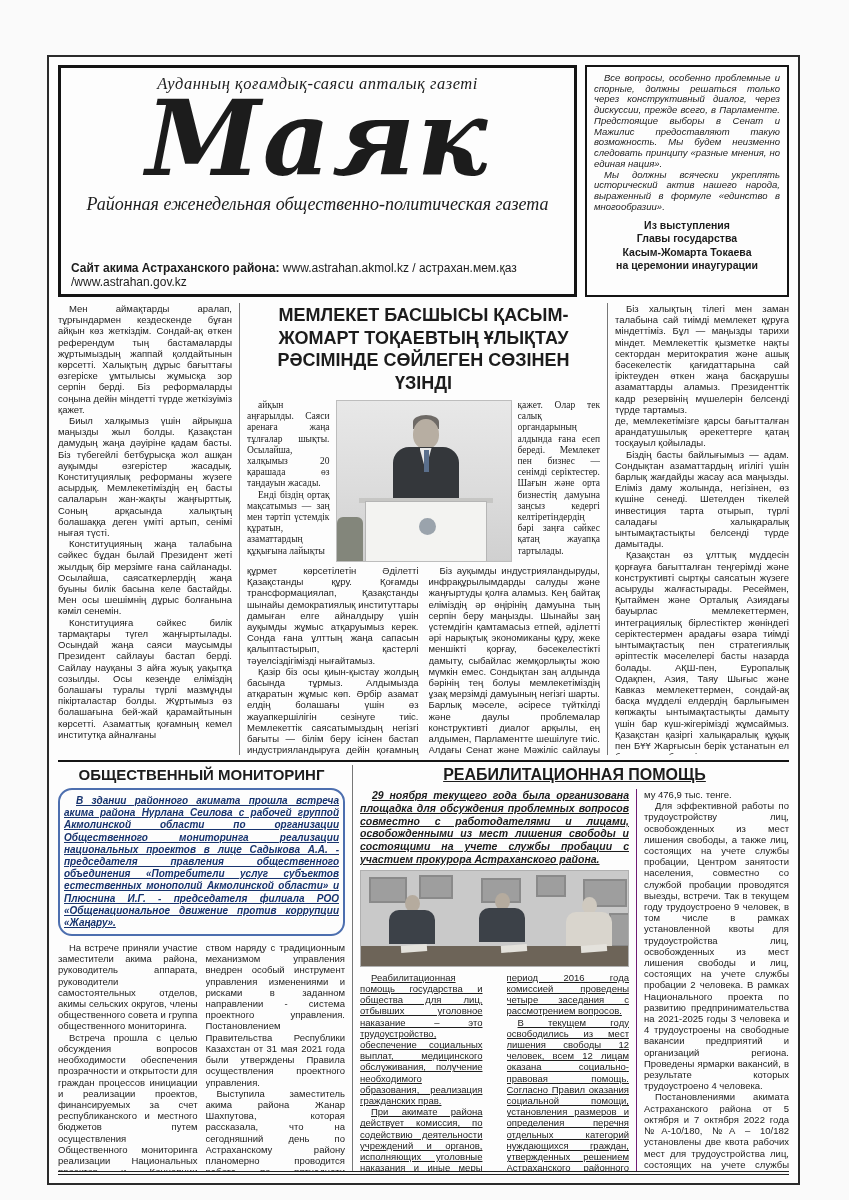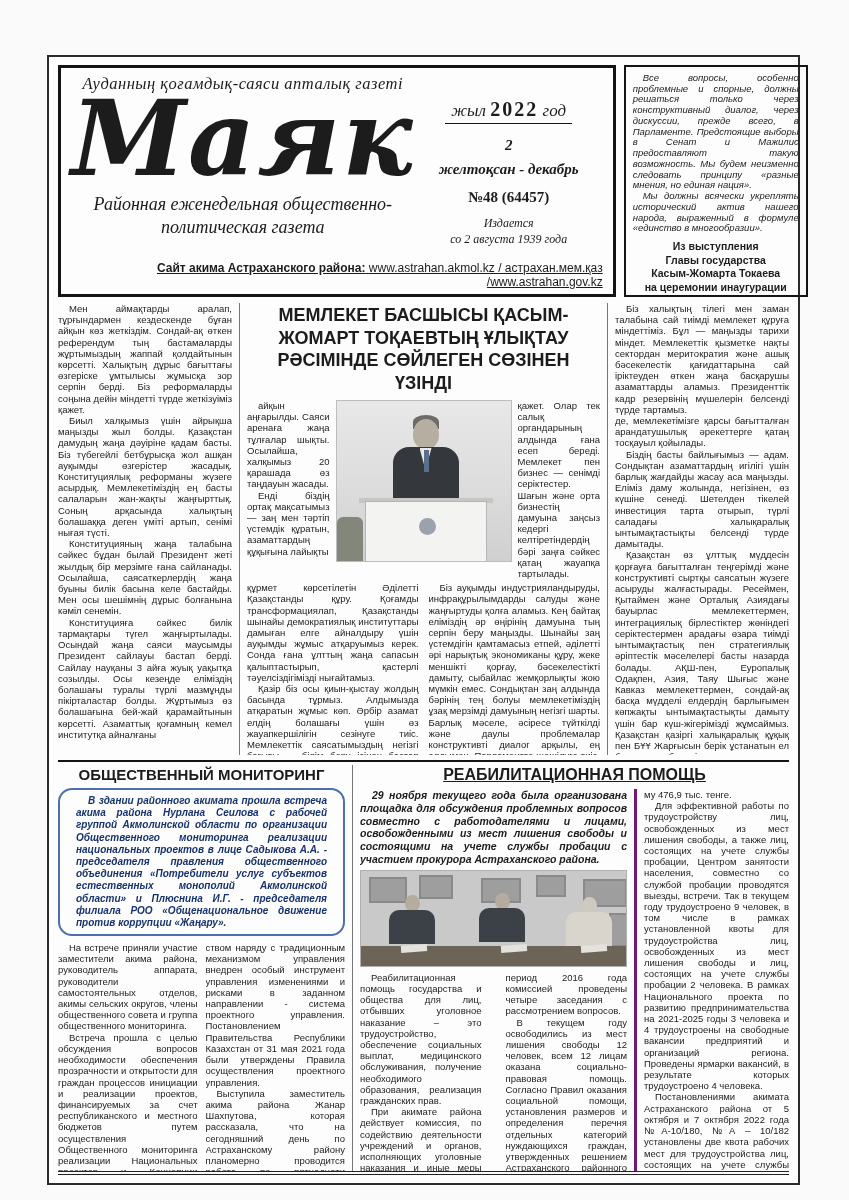--- a/index.html
+++ b/index.html
@@ -14,36 +14,36 @@
   .tagline{font:italic 16.5px "Liberation Serif",serif;letter-spacing:.5px;margin-top:2px;}
   .np-title{font:italic bold 104px/0.95 "DejaVu Serif",serif;margin:-4px 0 0;letter-spacing:2px;}
   .subtitle{font:italic 18px/1.3 "Liberation Serif",serif;margin-top:4px;}
   .mast-right{width:188px;text-align:center;font-family:"Liberation Serif",serif;font-style:italic;padding-top:26px;flex:none;}
   .year-line{display:inline-block;border-bottom:1.5px solid #141414;padding:0 6px 2px;font-size:17px;}
   .year-num{font-weight:bold;font-size:20px;font-style:normal;letter-spacing:2px;}
   .issue-day{font-size:15px;font-weight:bold;margin-top:13px;}
   .issue-month{font-size:15px;font-weight:bold;margin-top:7px;}
   .issue-number{font-style:normal;font-weight:bold;font-size:15px;margin-top:11px;font-family:"Liberation Serif",serif;}
   .published{font-size:12px;margin-top:10px;line-height:1.3;}
-  .site-line{text-align:right;font-size:12px;padding-top:4px;flex:none;text-decoration:underline;}
+  .site-line{text-align:left;font-size:12px;padding-top:4px;flex:none;}
   .site-label{font-weight:bold;}
-  .quote-box{width:184px;flex:none;border:2px solid #141414;padding:6px 7px;font:italic 9.5px/1.13 "Liberation Sans",sans-serif;overflow:hidden;}
+  .quote-box{width:204px;flex:none;border:2px solid #141414;padding:6px 7px;font:italic 9.5px/1.13 "Liberation Sans",sans-serif;overflow:hidden;}
   .quote-box p{margin:0;text-align:justify;text-indent:10px;}
   .quote-attr{font-style:normal;font-weight:bold;text-align:center;font-size:10.5px;line-height:1.3;margin-top:6px;}
   
   .bp{font-size:9.5px;line-height:11.2px;text-align:justify;margin:0;text-indent:11px;}
   .bp.noindent{text-indent:0;}
   .top-body{display:flex;margin-top:6px;height:452px;flex:none;overflow:hidden;}
   .side-col{width:182px;flex:none;overflow:hidden;}
   .side-col.left{padding-right:7px;border-right:1px solid #777;}
   .side-col.right{padding-left:7px;border-left:1px solid #777;}
   .center-col{flex:1;padding:0 7px;overflow:hidden;}
   .main-headline{font-weight:bold;font-size:18px;line-height:1.25;text-align:center;margin:1px 0 6px;}
   .center-top{display:flex;gap:6px;}
-  .ct-col{flex:1;overflow:hidden;}
+  .ct-col{flex:1;overflow:hidden;font-family:Liberation Serif, serif;}
   .center-bottom{display:flex;gap:10px;margin-top:3px;}
   .cb-col{flex:1;overflow:hidden;}
   
   .photo-tokayev{width:176px;height:162px;flex:none;position:relative;overflow:hidden;background:linear-gradient(180deg,#e8e8e8 0%,#dcdcdc 55%,#d0d0d0 100%);border:1px solid #bdbdbd;}
   .pt-head{position:absolute;left:76px;top:18px;width:26px;height:30px;border-radius:50% 50% 46% 46%;background:#b7aea2;}
   .pt-hair{position:absolute;left:76px;top:14px;width:26px;height:14px;border-radius:50% 50% 0 0;background:#6e6a66;}
   .pt-body{position:absolute;left:56px;top:46px;width:66px;height:52px;border-radius:16px 16px 0 0;background:#34373b;}
   .pt-shirt{position:absolute;left:83px;top:47px;width:12px;height:22px;background:#e9e9e9;clip-path:polygon(0 0,100% 0,50% 100%);}
   .pt-tie{position:absolute;left:87px;top:49px;width:5px;height:22px;background:#5a6f8c;}
   .pt-podium{position:absolute;left:28px;bottom:0;width:122px;height:60px;background:#f3f3f1;border:1px solid #b5b5b5;border-bottom:none;}
@@ -56,55 +56,45 @@
   .mp-paper{position:absolute;bottom:14px;width:26px;height:7px;background:#e4e2dc;transform:rotate(-4deg);}
   .person{position:absolute;}
   .p-head{width:15px;height:17px;border-radius:50%;background:#b5ab9e;margin:0 auto;}
   .p-torso{width:46px;height:34px;border-radius:10px 10px 0 0;background:#3c4148;margin-top:-2px;}
   .p-torso.light{background:#d9d5cd;}
   .p-head.gray{background:#cfc9bf;}
   
   .bottom{display:flex;border-top:2px solid #141414;border-bottom:4px double #222;margin-top:5px;padding-top:3px;flex:1;overflow:hidden;}
   .monitoring{width:295px;flex:none;padding-right:7px;border-right:1px solid #777;display:flex;flex-direction:column;overflow:hidden;}
   .sec-headline{font-weight:bold;font-size:15px;text-align:center;margin:1px 0 5px;flex:none;}
-  .lead-box{border:2px solid #4d6faf;border-radius:14px;padding:5px 16px;color:#17336e;font:bold italic 10px/1.22 "Liberation Sans",sans-serif;flex:none;}
+  .lead-box{border:2px solid #4d6faf;border-radius:14px;padding:5px 4px;color:#17336e;font:bold italic 10px/1.22 "Liberation Sans",sans-serif;flex:none;text-decoration:underline;}
   .lead-box p{margin:0;text-align:justify;text-indent:12px;}
   .mon-cols{display:flex;gap:8px;margin-top:6px;flex:1;overflow:hidden;}
   .mon-col{flex:1;overflow:hidden;}
   .rehab{flex:1;padding-left:7px;display:flex;flex-direction:column;overflow:hidden;}
   .rehab-headline{font-size:16px;text-decoration:underline;}
   .rehab-body{display:flex;flex:1;overflow:hidden;}
-  .rehab-left{flex:1;padding-right:7px;border-right:3px solid #701a75;display:flex;flex-direction:column;overflow:hidden;}
+  .rehab-left{flex:1;padding-right:7px;border-right:1px solid #701a75;display:flex;flex-direction:column;overflow:hidden;text-decoration:underline;}
   .rehab-right{width:152px;flex:none;padding-left:7px;overflow:hidden;}
   .rehab-lead{font:bold italic 10.5px/1.22 "Liberation Sans",sans-serif;text-align:justify;margin:0;text-indent:12px;}
   .rehab-cols{display:flex;gap:24px;flex:1;overflow:hidden;}
   .rehab-col{flex:1;overflow:hidden;}
 </style>
 </head>
 <body>
 
 <div class="page">
 
   <div class="header">
     <div class="masthead">
       <div class="mast-main">
         <div class="mast-left">
           <div class="tagline">Ауданның қоғамдық-саяси апталық газеті</div>
           <div class="np-title">Маяк</div>
           <div class="subtitle">Районная еженедельная общественно-политическая газета</div>
-        </div>
-        <div class="mast-right">
-          <div class="year-line"><span>жыл</span> <span class="year-num">2022</span> <span>год</span></div>
-          <div class="issue-day">2</div>
-          <div class="issue-month">желтоқсан - декабрь</div>
-          <div class="issue-number">№48 (64457)</div>
-          <div class="published">
-            <div>Издается</div>
-            <div>со 2 августа 1939 года</div>
-          </div>
         </div>
       </div>
       <div class="site-line">
         <span class="site-label">Сайт акима Астраханского района:</span>
         <span>www.astrahan.akmol.kz / астрахан.мем.қаз /www.astrahan.gov.kz</span>
       </div>
     </div>
 
     <div class="quote-box">
       <p class="qp">Все вопросы, особенно проблемные и спорные, должны решаться только через конструктивный диалог, через дискуссии, прежде всего, в Парламенте. Предстоящие выборы в Сенат и Мажилис предоставляют такую возможность. Мы будем неизменно следовать принципу «разные мнения, но единая нация».</p>

